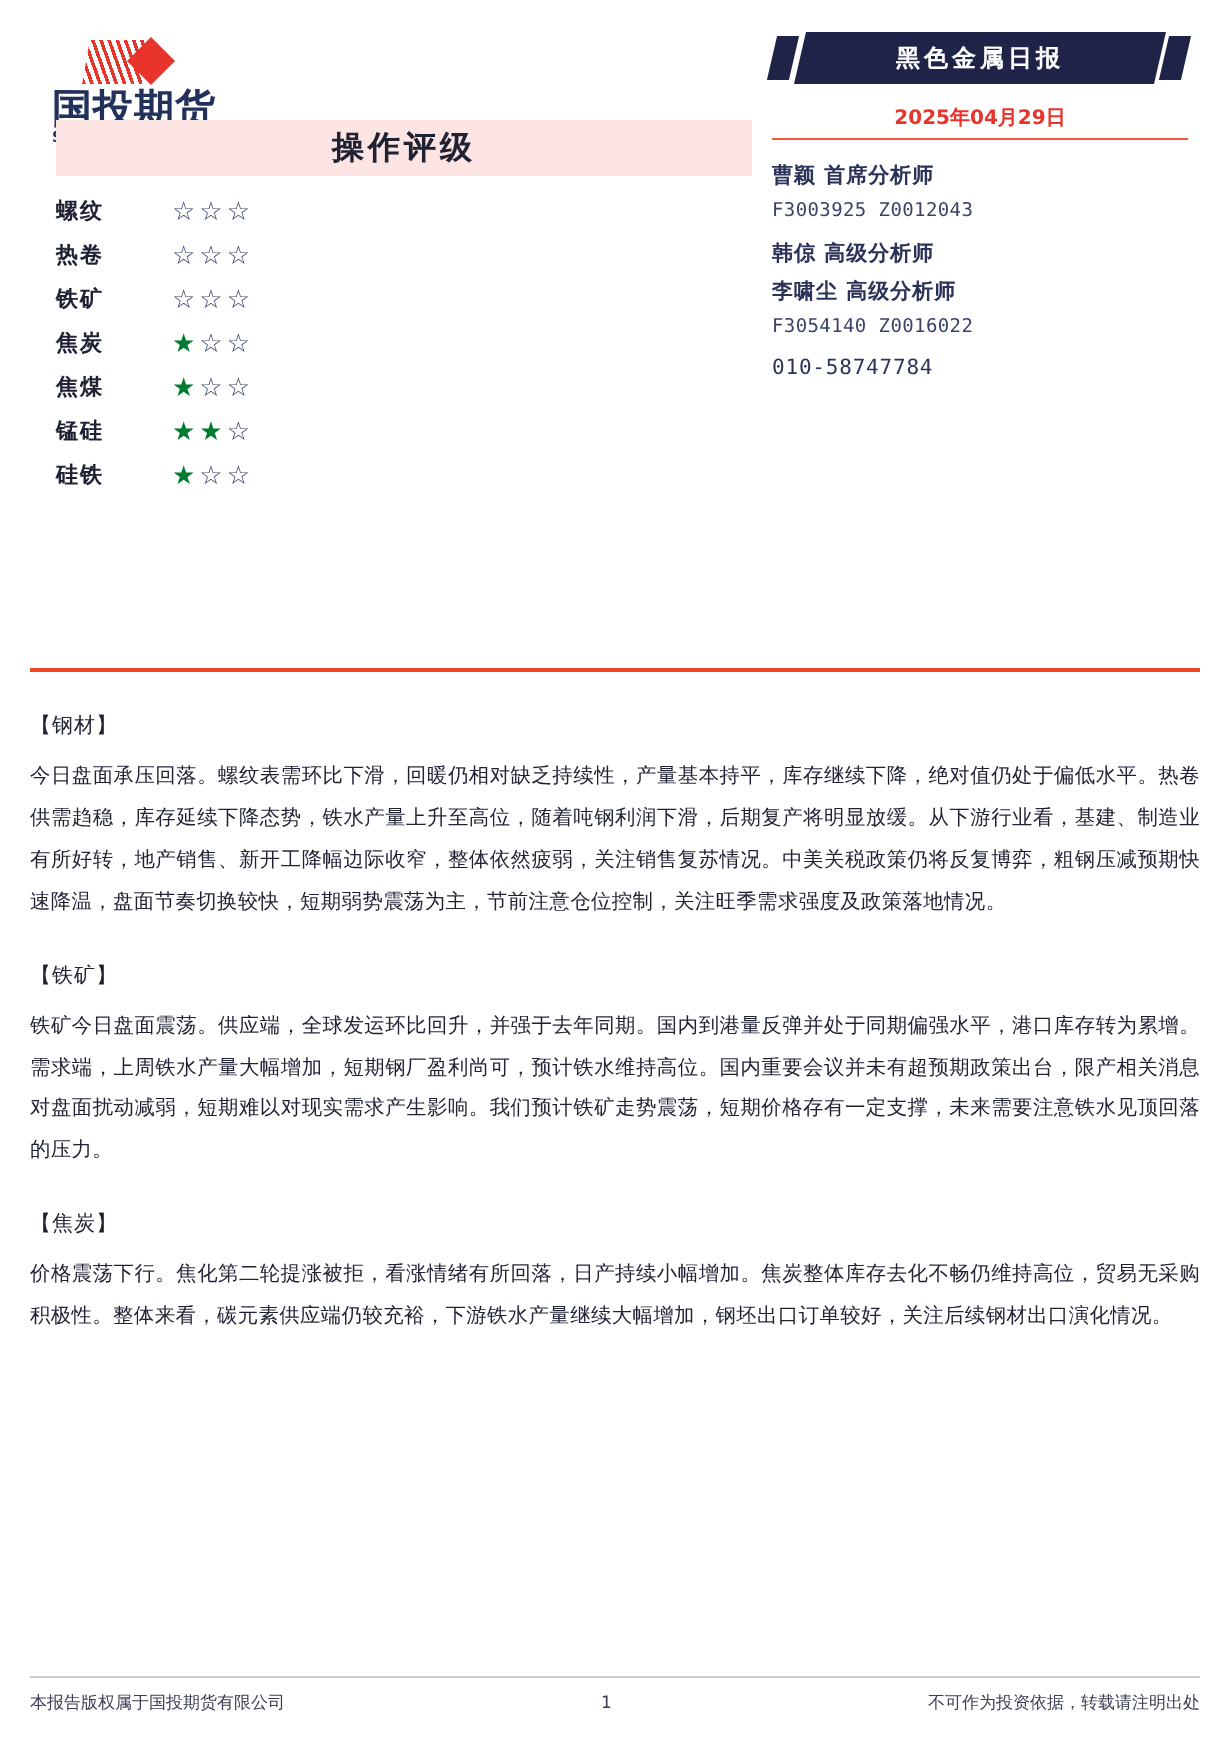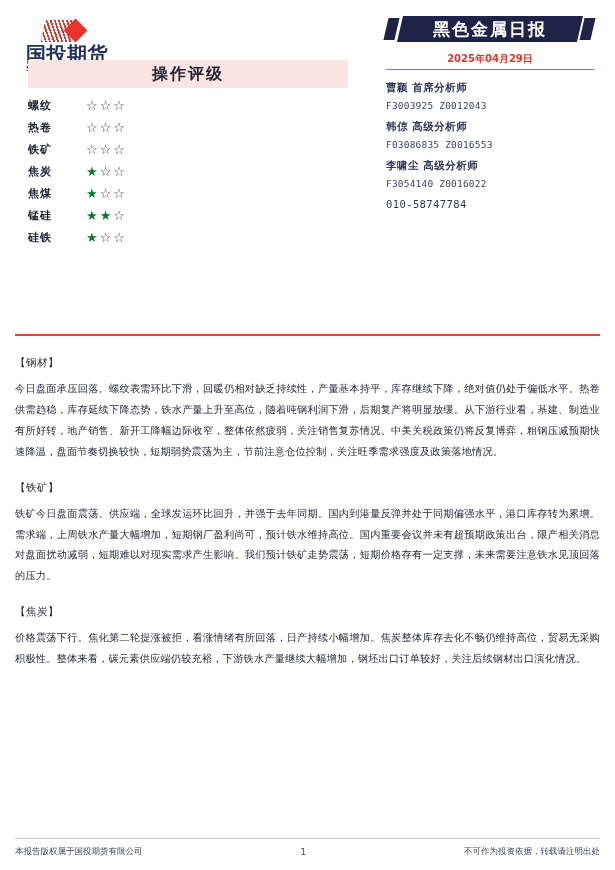--- a/index.html
+++ b/index.html
@@ -72,21 +72,21 @@
     color: #22305c;
     letter-spacing: 2.6px;
     margin-top: 1px;
   }
 
   
   .rating-banner {
     position: absolute;
     left: 28px;
     top: 60px;
-    width: 320px;
+    width: 348px;
     height: 28px;
     background: #fbe4e1;
     display: flex;
     align-items: center;
     justify-content: center;
   }
   .rating-banner-title {
     font-family: "DejaVu Serif", serif;
     font-size: 16px;
     font-weight: bold;
@@ -158,21 +158,21 @@
     transform: skewX(-13deg);
   }
   .banner-label {
     position: absolute;
     left: 0; top: 0;
     width: 208px; height: 26px;
     display: flex;
     align-items: center;
     justify-content: center;
     font-family: "DejaVu Serif", serif;
-    font-size: 17px;
+    font-size: 12px;
     font-weight: bold;
     color: #ffffff;
     letter-spacing: 2px;
   }
   .date-line {
     text-align: center;
     font-family: "DejaVu Sans", sans-serif;
     font-size: 10px;
     font-weight: bold;
     color: #e8342a;
@@ -354,21 +354,20 @@
 
     <div class="date-line">2025年04月29日</div>
 
     <div id="analyst-list">
         <div class="analyst-block">
           <div class="analyst-name">曹颖 首席分析师</div>
           <div class="analyst-codes">F3003925  Z0012043</div>
         </div>
         <div class="analyst-block">
           <div class="analyst-name">韩倞 高级分析师</div>
-          <div class="analyst-codes">F03086835  Z0016553</div>
         </div>
         <div class="analyst-block">
           <div class="analyst-name">李啸尘 高级分析师</div>
           <div class="analyst-codes">F3054140  Z0016022</div>
         </div>
       </div>
 
     <div class="contact-line">010-58747784</div>
 
   </div>

